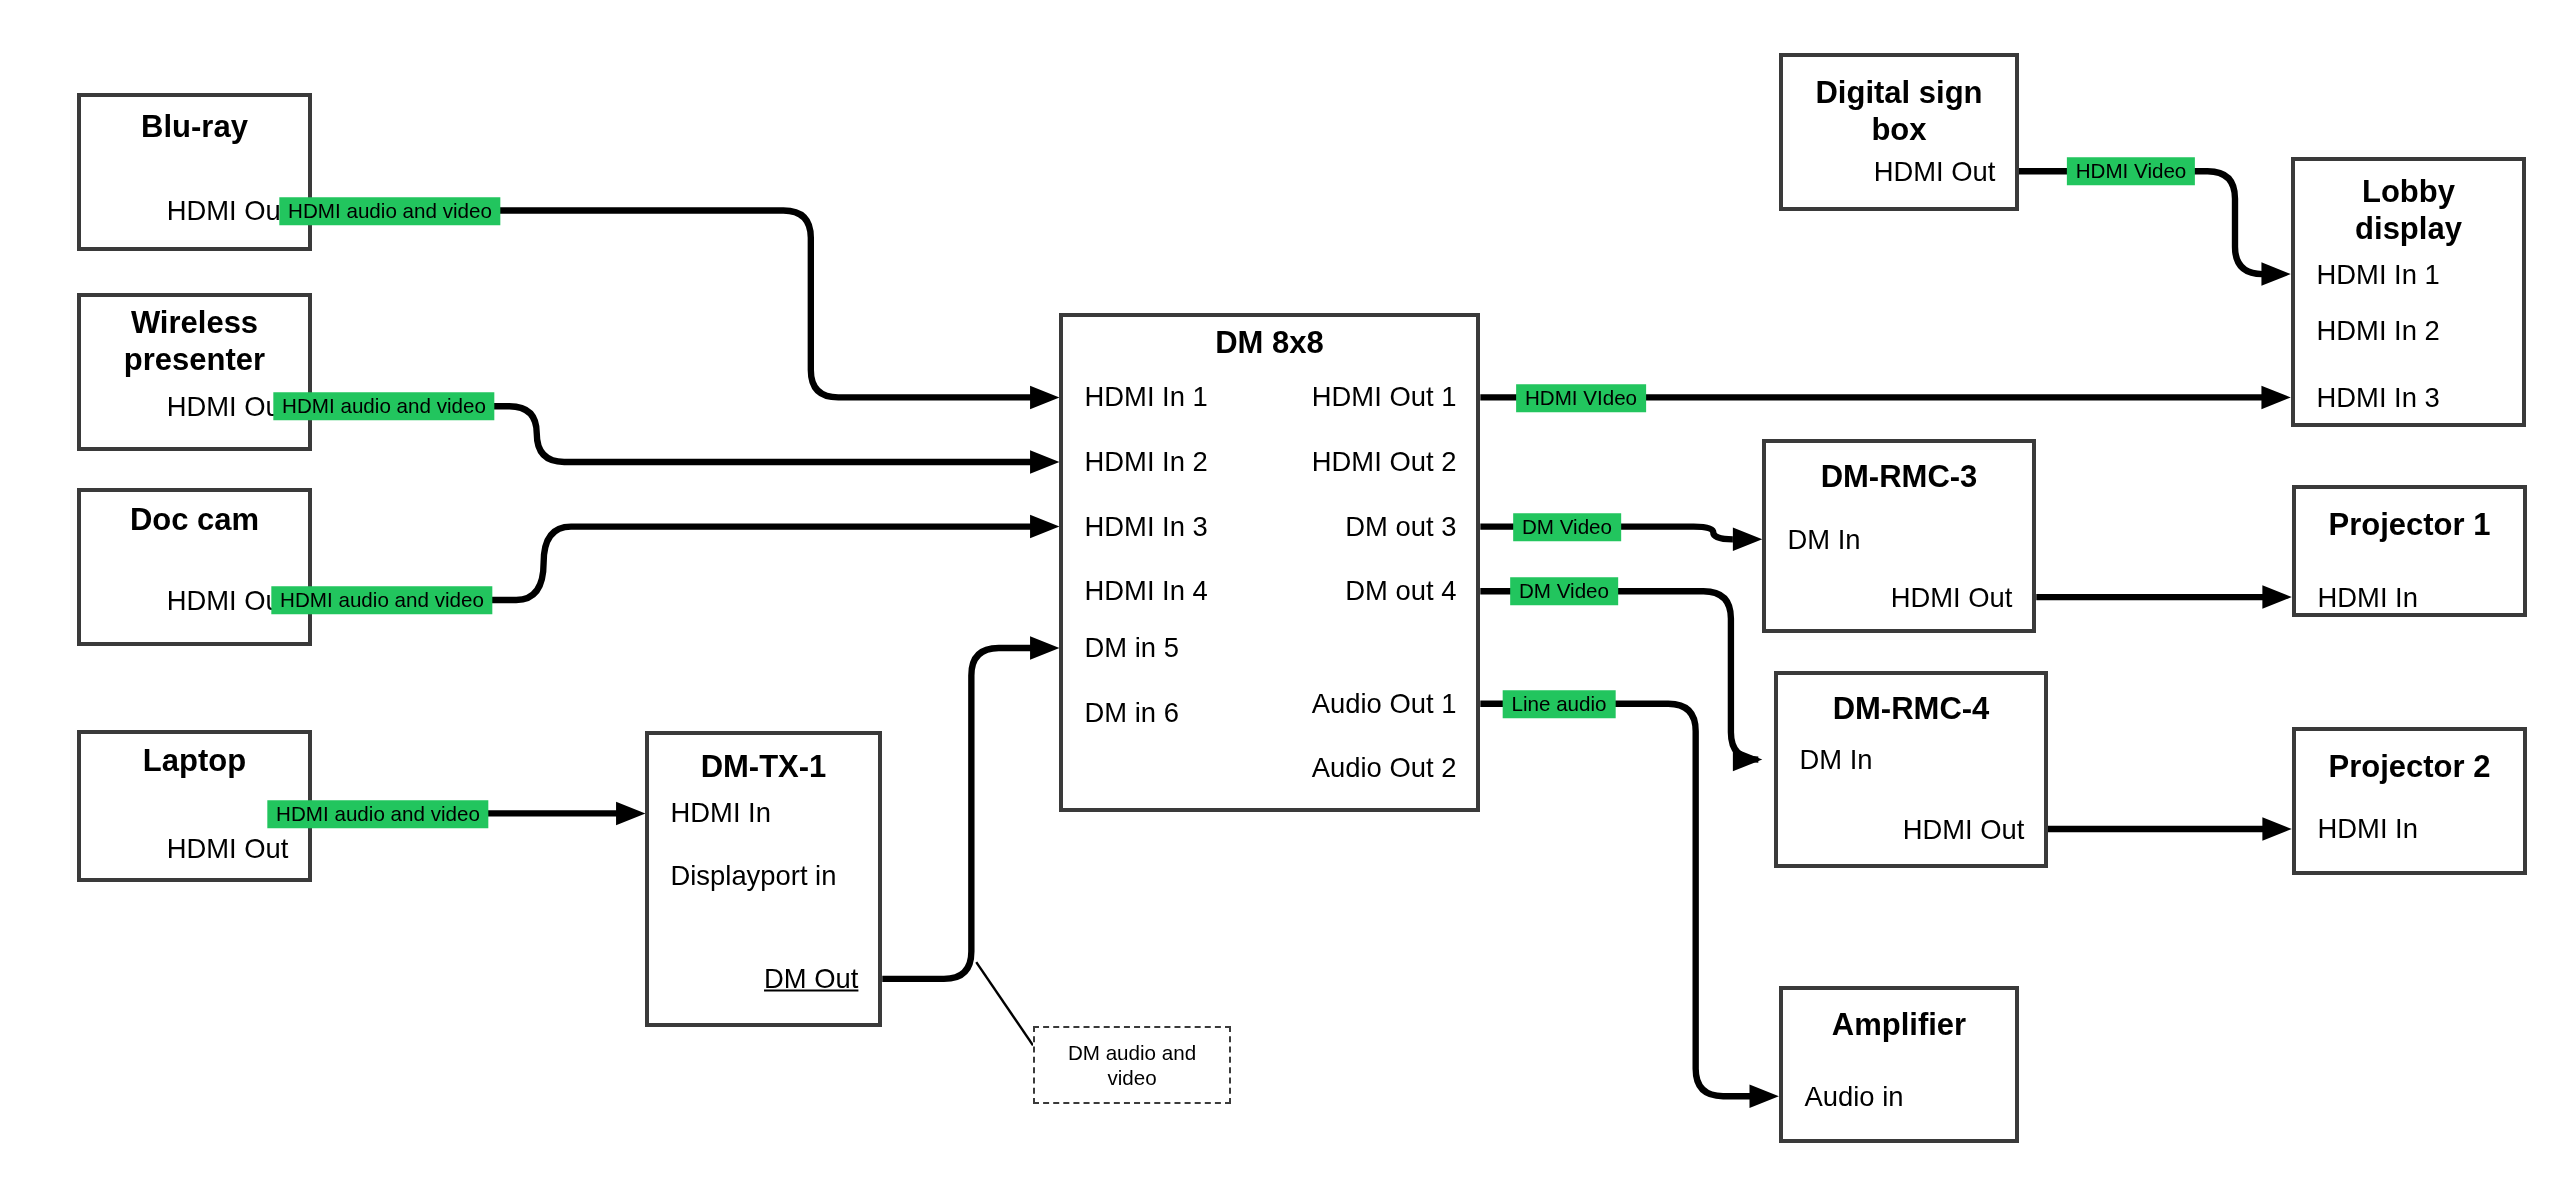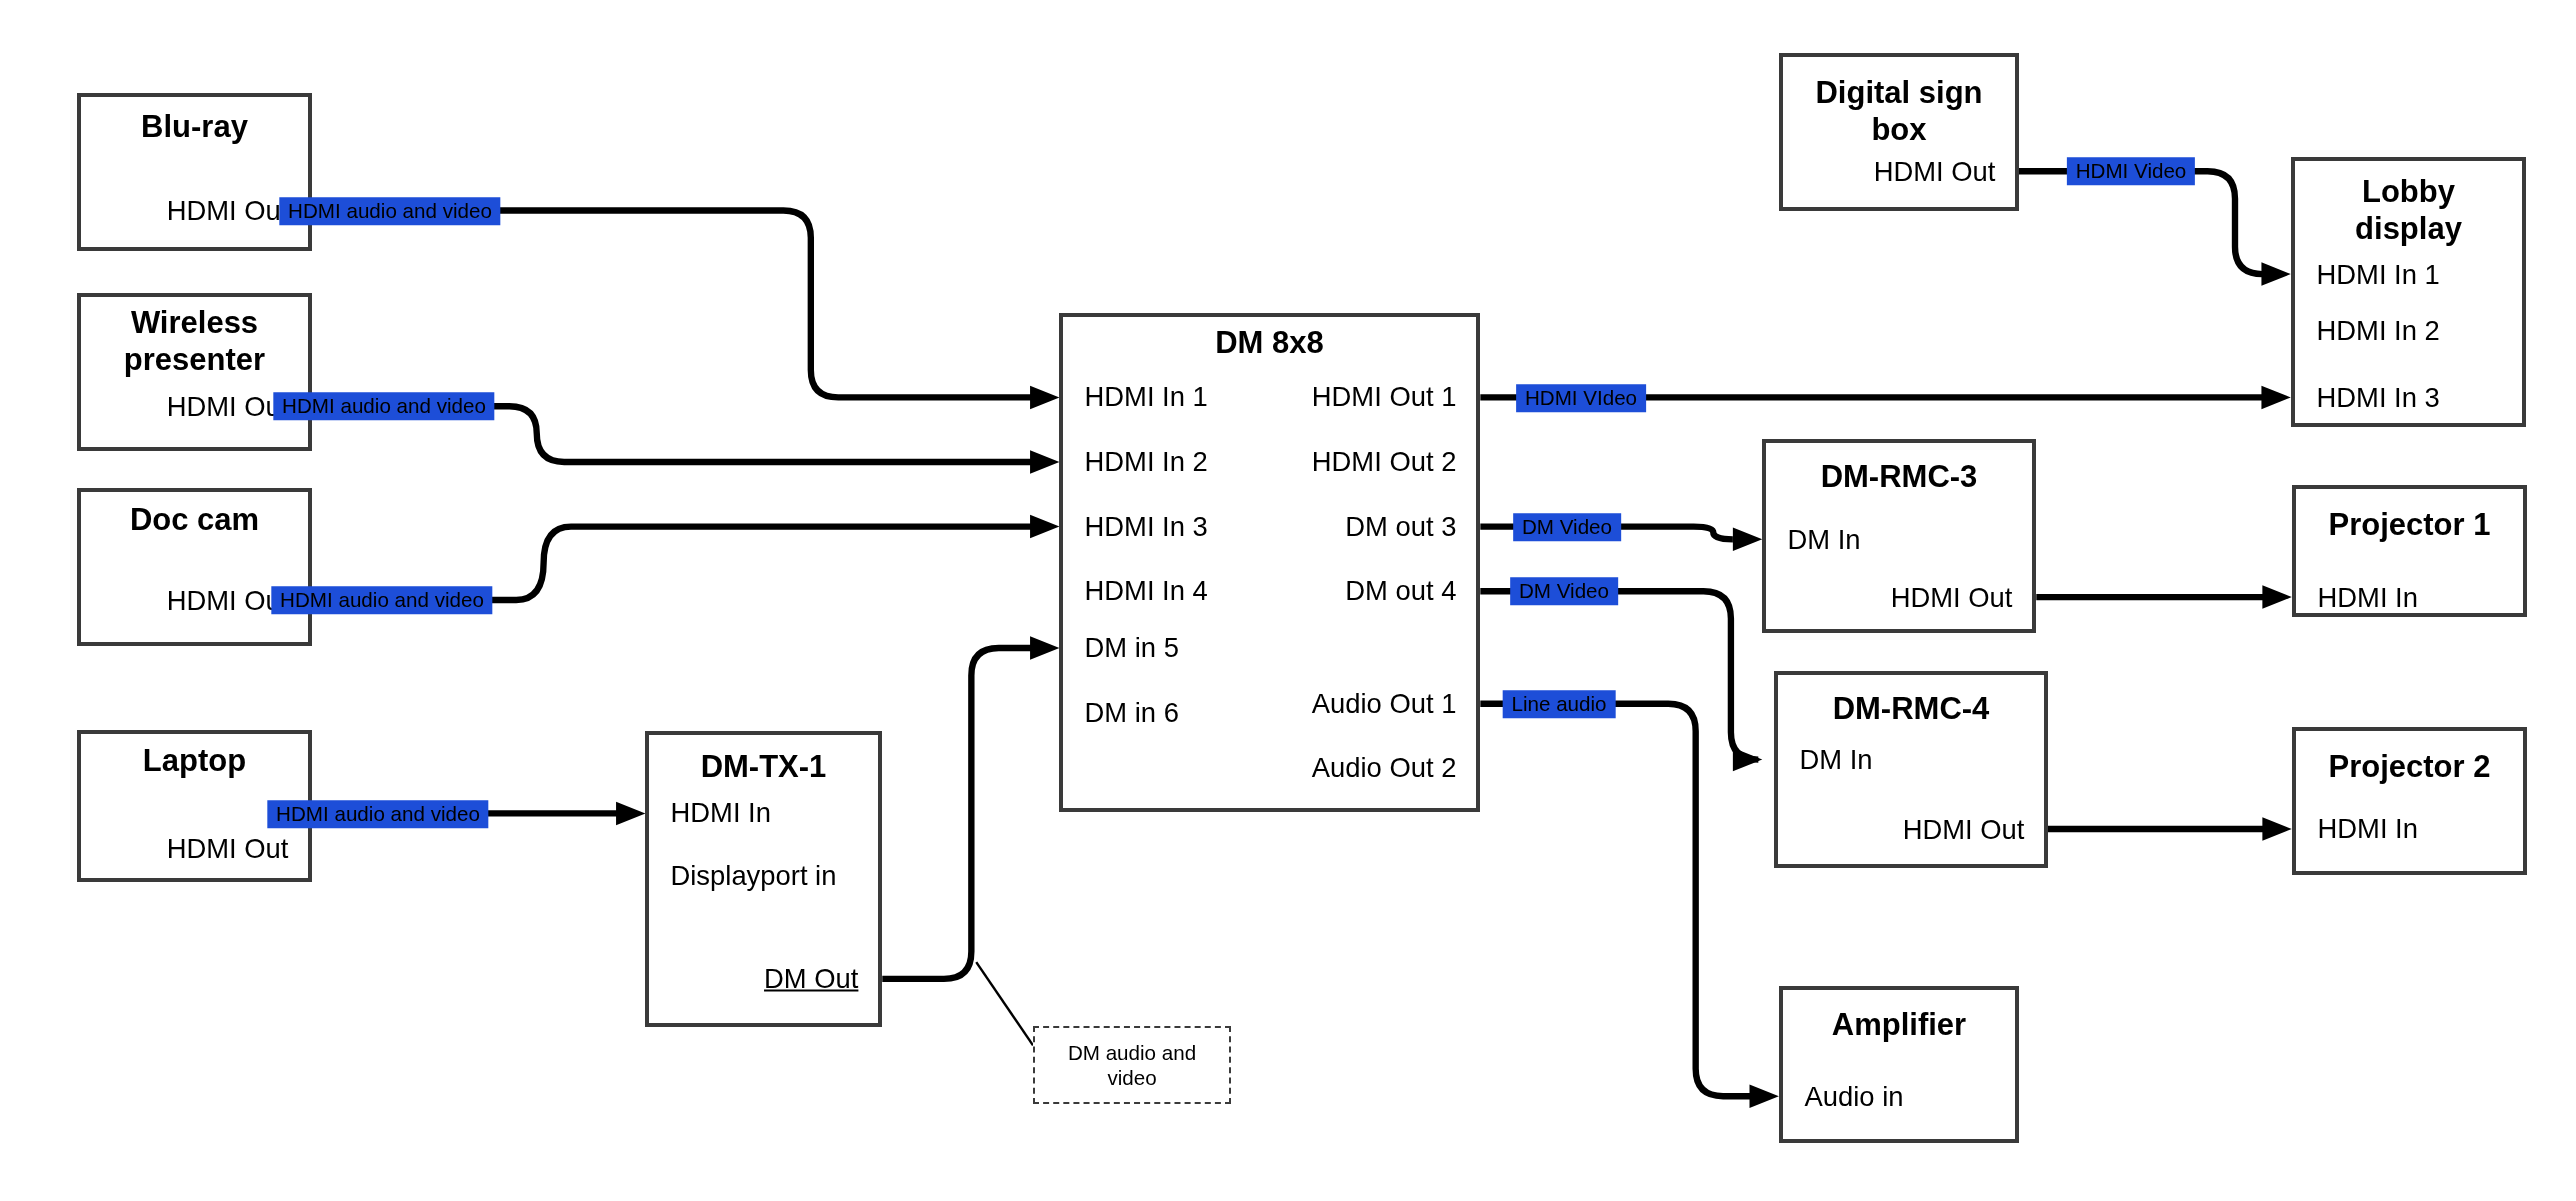--- a/index.html
+++ b/index.html
@@ -60,21 +60,21 @@
     font-size: 27.4px;
     line-height: 29px;
     white-space: nowrap;
     color: #000000;
   }
   .port-left  { left: 21.5px;  text-align: left; }
   .port-right { right: 19.6px; text-align: left; }
   .edge-label {
     position: absolute;
     transform: translate(-50%, -50%);
-    background: #1d4ed8;
+    background: #22c55e;
     padding: 2px 8.8px;
     font-size: 20.6px;
     line-height: 23.5px;
     white-space: nowrap;
     color: #000000;
     z-index: 3;
   }
   .note {
     position: absolute;
     left: 1033px;

